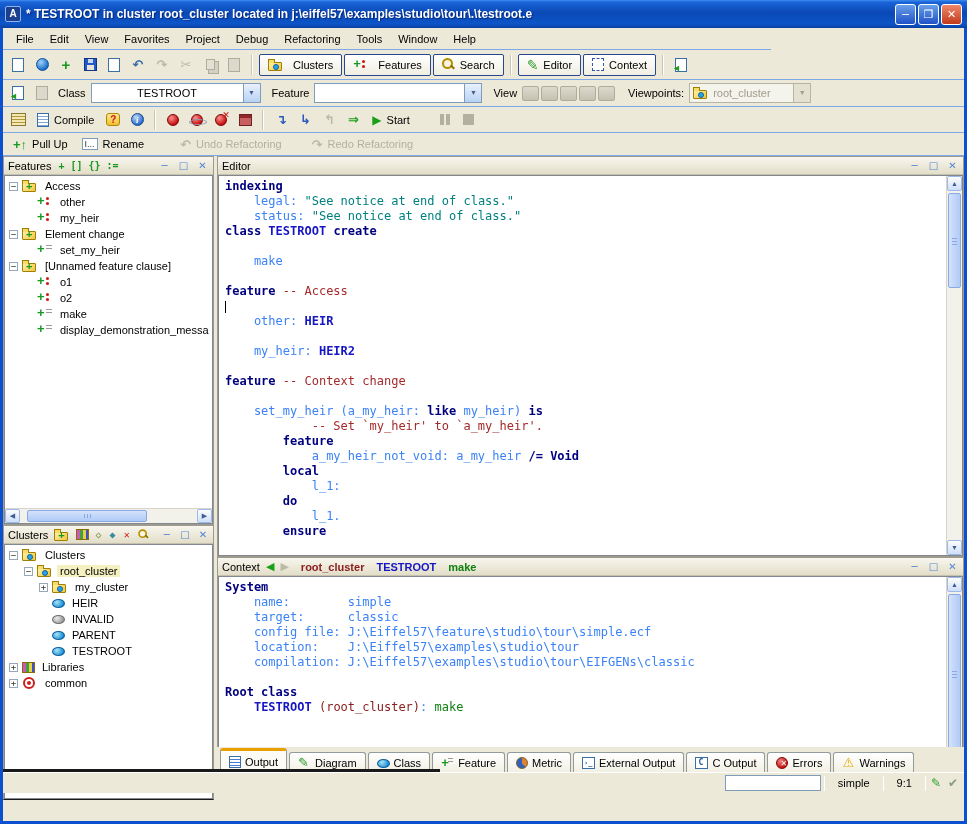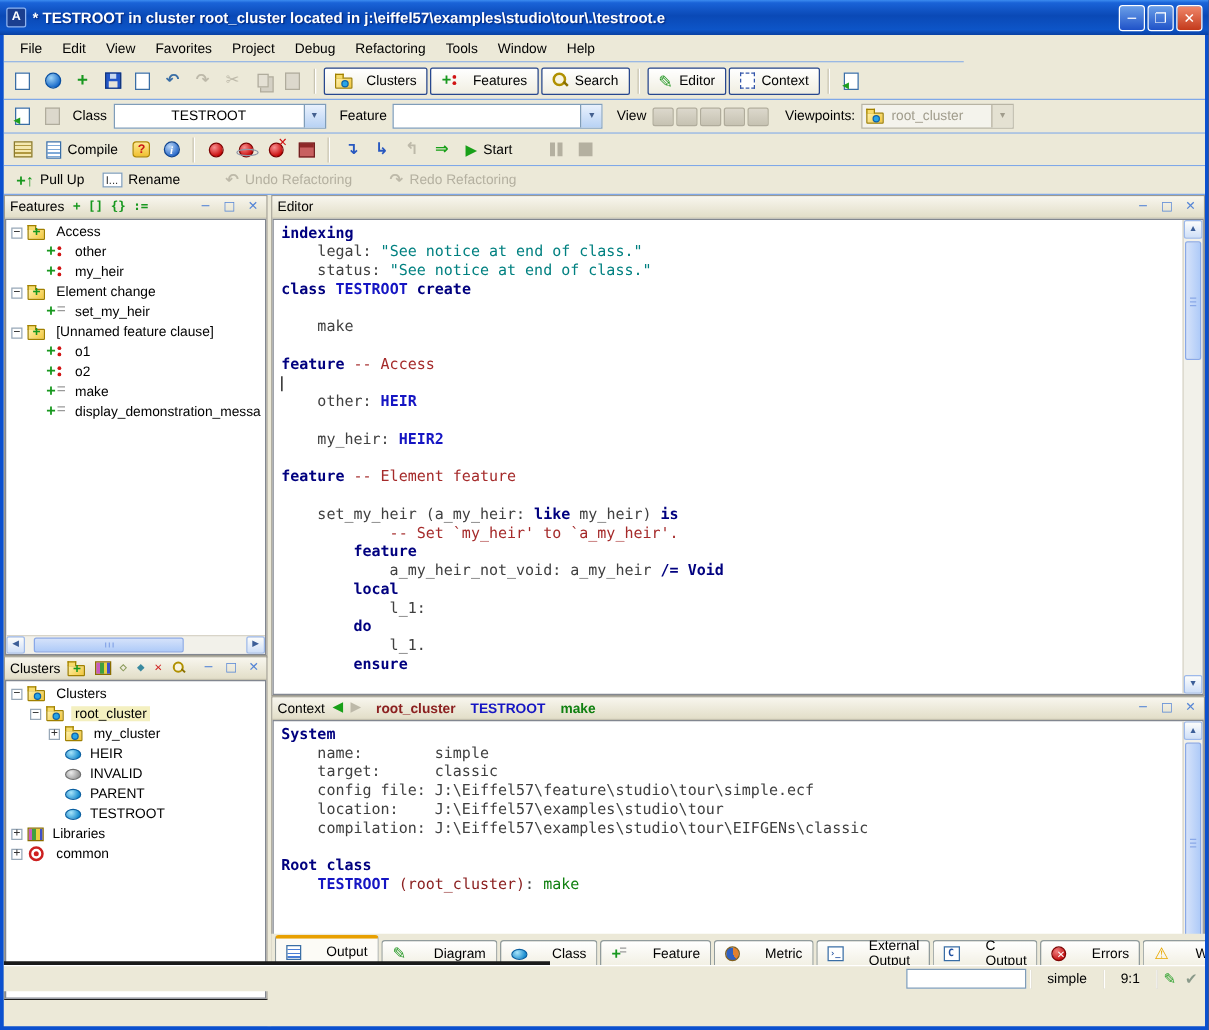--- a/index.html
+++ b/index.html
@@ -117,21 +117,21 @@
   .tlabel{padding:0 3px;}
   .tlabel.sel{background:#F4F0C0;}
   
   .code{position:absolute;inset:0 16px 0 0;overflow:hidden;padding:3px 0 0 6px;
     font-family:"DejaVu Sans Mono",monospace;font-size:12px;}
   .cl{white-space:pre;line-height:15px;height:15px;}
   .c-kw{color:#00007F;font-weight:bold;}
   .c-cls{color:#1515C3;font-weight:bold;}
   .c-str{color:#008080;}
   .c-cmt{color:#A52A2A;}
-  .c-pl{color:#404040;}
+  .c-pl{color:#3b82f6;}
   .c-op{color:#00007F;font-weight:bold;}
   .c-mar{color:#8B2020;}
   .c-grn{color:#108010;}
   .c-caret{display:inline-block;width:1px;height:12px;background:#000;vertical-align:text-bottom;}
   
   .vscroll{position:absolute;top:0;right:0;bottom:0;width:16px;background:#F2F1EA;border-left:1px solid #D8D4C8;}
   .sarr{position:absolute;left:0;width:15px;height:15px;background:linear-gradient(#FDFDFB,#CFDFF8);
     border:1px solid #9DB9EB;border-radius:2px;color:#3C5E98;font-size:7px;line-height:13px;text-align:center;}
   .sarr.up{top:0;}
   .sarr.dn{bottom:0;}
@@ -147,21 +147,21 @@
   .hthumb{position:absolute;top:1px;height:12px;background:linear-gradient(#D5E2FA,#AFCBF8);
     border:1px solid #89A8E8;border-radius:2px;}
   .hthumb::after{content:'';position:absolute;top:3px;bottom:3px;left:50%;width:1px;background:#89A8E8;
     box-shadow:-3px 0 0 #89A8E8,3px 0 0 #89A8E8;}
   
   .crumb{font-size:11px;font-weight:bold;white-space:nowrap;}
   .navarr{font-size:11px;line-height:11px;}
   
   .tabsrow{position:absolute;left:214px;width:747px;top:719px;height:25px;display:flex;align-items:flex-end;
     padding-left:3px;background:#ECE9D8;}
-  .tab{display:flex;align-items:center;gap:20px;height:20px;padding:0 8px;margin-right:2px;font-size:11px;
+  .tab{display:flex;align-items:center;gap:4px;height:20px;padding:0 8px;margin-right:2px;font-size:11px;
     background:linear-gradient(#FFFFFF,#F2F0E4);border:1px solid #919B9C;border-bottom:none;border-radius:3px 3px 0 0;}
   .tab.active{height:24px;background:#FCFBF6;border-top:3px solid #E8A000;}
   .tabic{display:inline-block;position:relative;width:13px;height:12px;flex:none;}
   .ic-output{width:12px;background:repeating-linear-gradient(#fff 0 2px,#4A7ED6 2px 3px);border:1px solid #3A6EA5;}
   .ic-diagram::before{content:'✎';color:#2A9A2A;font-size:13px;line-height:12px;}
   .ic-class{width:13px;height:9px;margin-top:2px;border-radius:50%;background:radial-gradient(circle at 35% 30%,#A8E4FA,#1D8FD0 75%);border:1px solid #0A5FA0;}
   .ic-feature::before{content:'+';color:#18981F;font:bold 13px/12px "Liberation Sans",sans-serif;}
   .ic-feature::after{content:'';position:absolute;right:1px;top:1px;width:5px;height:1px;background:#9A9A9A;box-shadow:0 3px 0 #9A9A9A;}
   .ic-metric{width:12px;height:12px;border-radius:50%;background:conic-gradient(#E08030 0 40%,#3060C0 40% 100%);border:1px solid #806020;}
   .ic-extout{width:13px;background:#fff;border:1px solid #3A6EA5;}
@@ -559,21 +559,21 @@
             <div class="cl"><span class="c-kw">class </span><span class="c-cls">TESTROOT</span><span class="c-kw"> create</span></div>
             <div class="cl">&nbsp;</div>
             <div class="cl"><span class="c-pl">    make</span></div>
             <div class="cl">&nbsp;</div>
             <div class="cl"><span class="c-kw">feature </span><span class="c-cmt">-- Access</span></div>
             <div class="cl"><span class="c-caret"></span></div>
             <div class="cl"><span class="c-pl">    other: </span><span class="c-cls">HEIR</span></div>
             <div class="cl">&nbsp;</div>
             <div class="cl"><span class="c-pl">    my_heir: </span><span class="c-cls">HEIR2</span></div>
             <div class="cl">&nbsp;</div>
-            <div class="cl"><span class="c-kw">feature </span><span class="c-cmt">-- Element feature</span></div>
+            <div class="cl"><span class="c-kw">feature </span><span class="c-cmt">-- Context change</span></div>
             <div class="cl">&nbsp;</div>
             <div class="cl"><span class="c-pl">    set_my_heir (a_my_heir: </span><span class="c-kw">like</span><span class="c-pl"> my_heir) </span><span class="c-kw">is</span></div>
             <div class="cl"><span class="c-cmt">            -- Set `my_heir' to `a_my_heir'.</span></div>
             <div class="cl"><span class="c-kw">        feature</span></div>
             <div class="cl"><span class="c-pl">            a_my_heir_not_void: a_my_heir </span><span class="c-op">/=</span><span class="c-pl"> </span><span class="c-kw">Void</span></div>
             <div class="cl"><span class="c-kw">        local</span></div>
             <div class="cl"><span class="c-pl">            l_1:</span></div>
             <div class="cl"><span class="c-kw">        do</span></div>
             <div class="cl"><span class="c-pl">            l_1.</span></div>
             <div class="cl"><span class="c-kw">        ensure</span></div>

